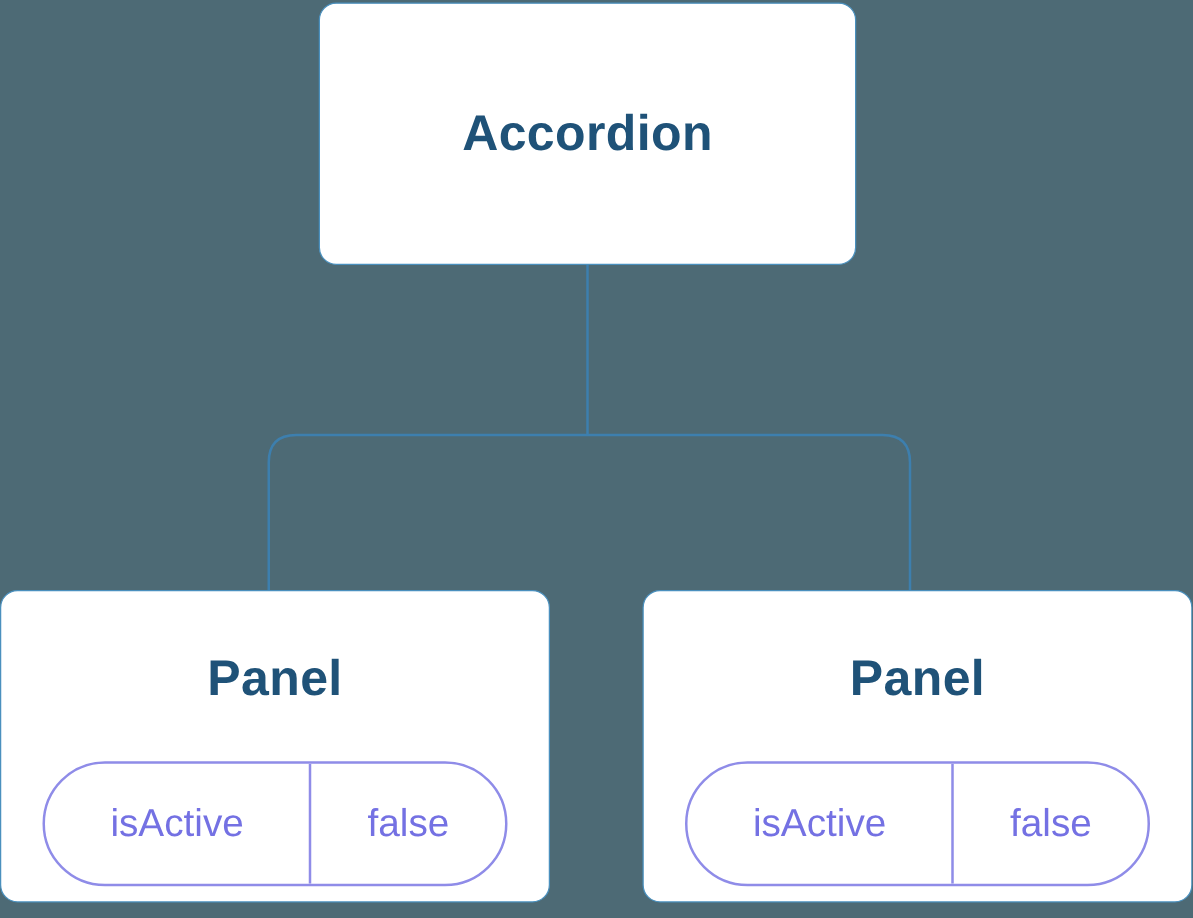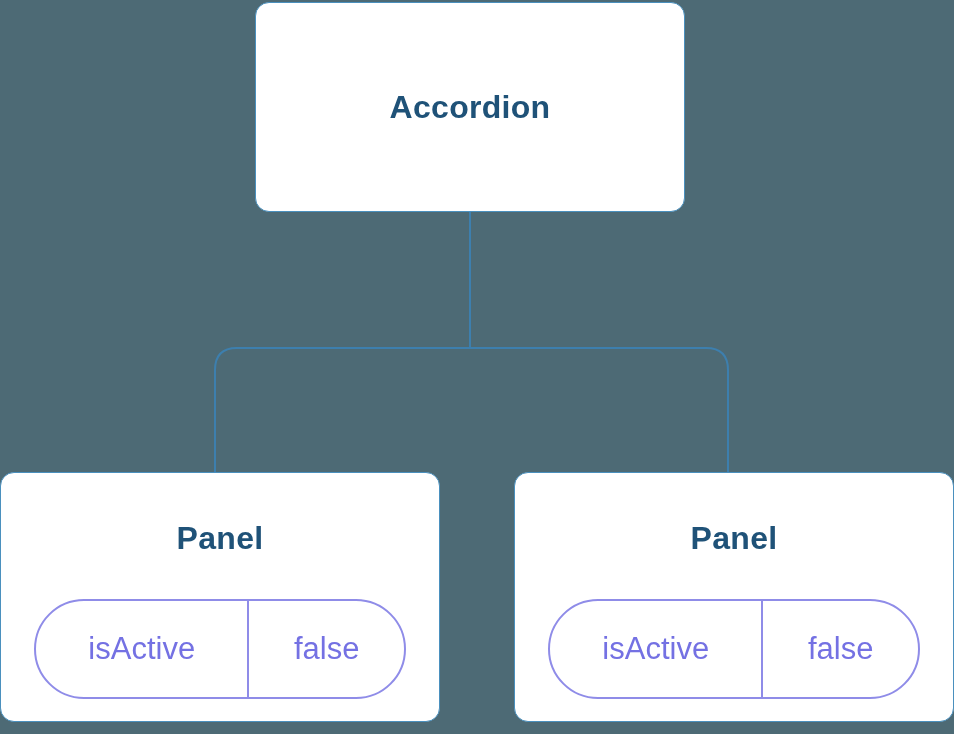--- a/index.html
+++ b/index.html
@@ -61,21 +61,21 @@
     width: 440px;
     height: 250px;
     padding-top: 46px;
     display: flex;
     flex-direction: column;
     align-items: center;
   }
   .node.panel.left-panel { left: 0px; }
   .node.panel.right-panel { left: 514px; }
   .node-label {
-    font-size: 32px;
+    font-size: 40px;
     font-weight: 600;
     color: var(--title);
     line-height: 1.2;
     letter-spacing: 0.3px;
   }
   .pill {
     margin-top: 42px;
     width: 372px;
     height: 100px;
     border: 2px solid var(--prop-border);

